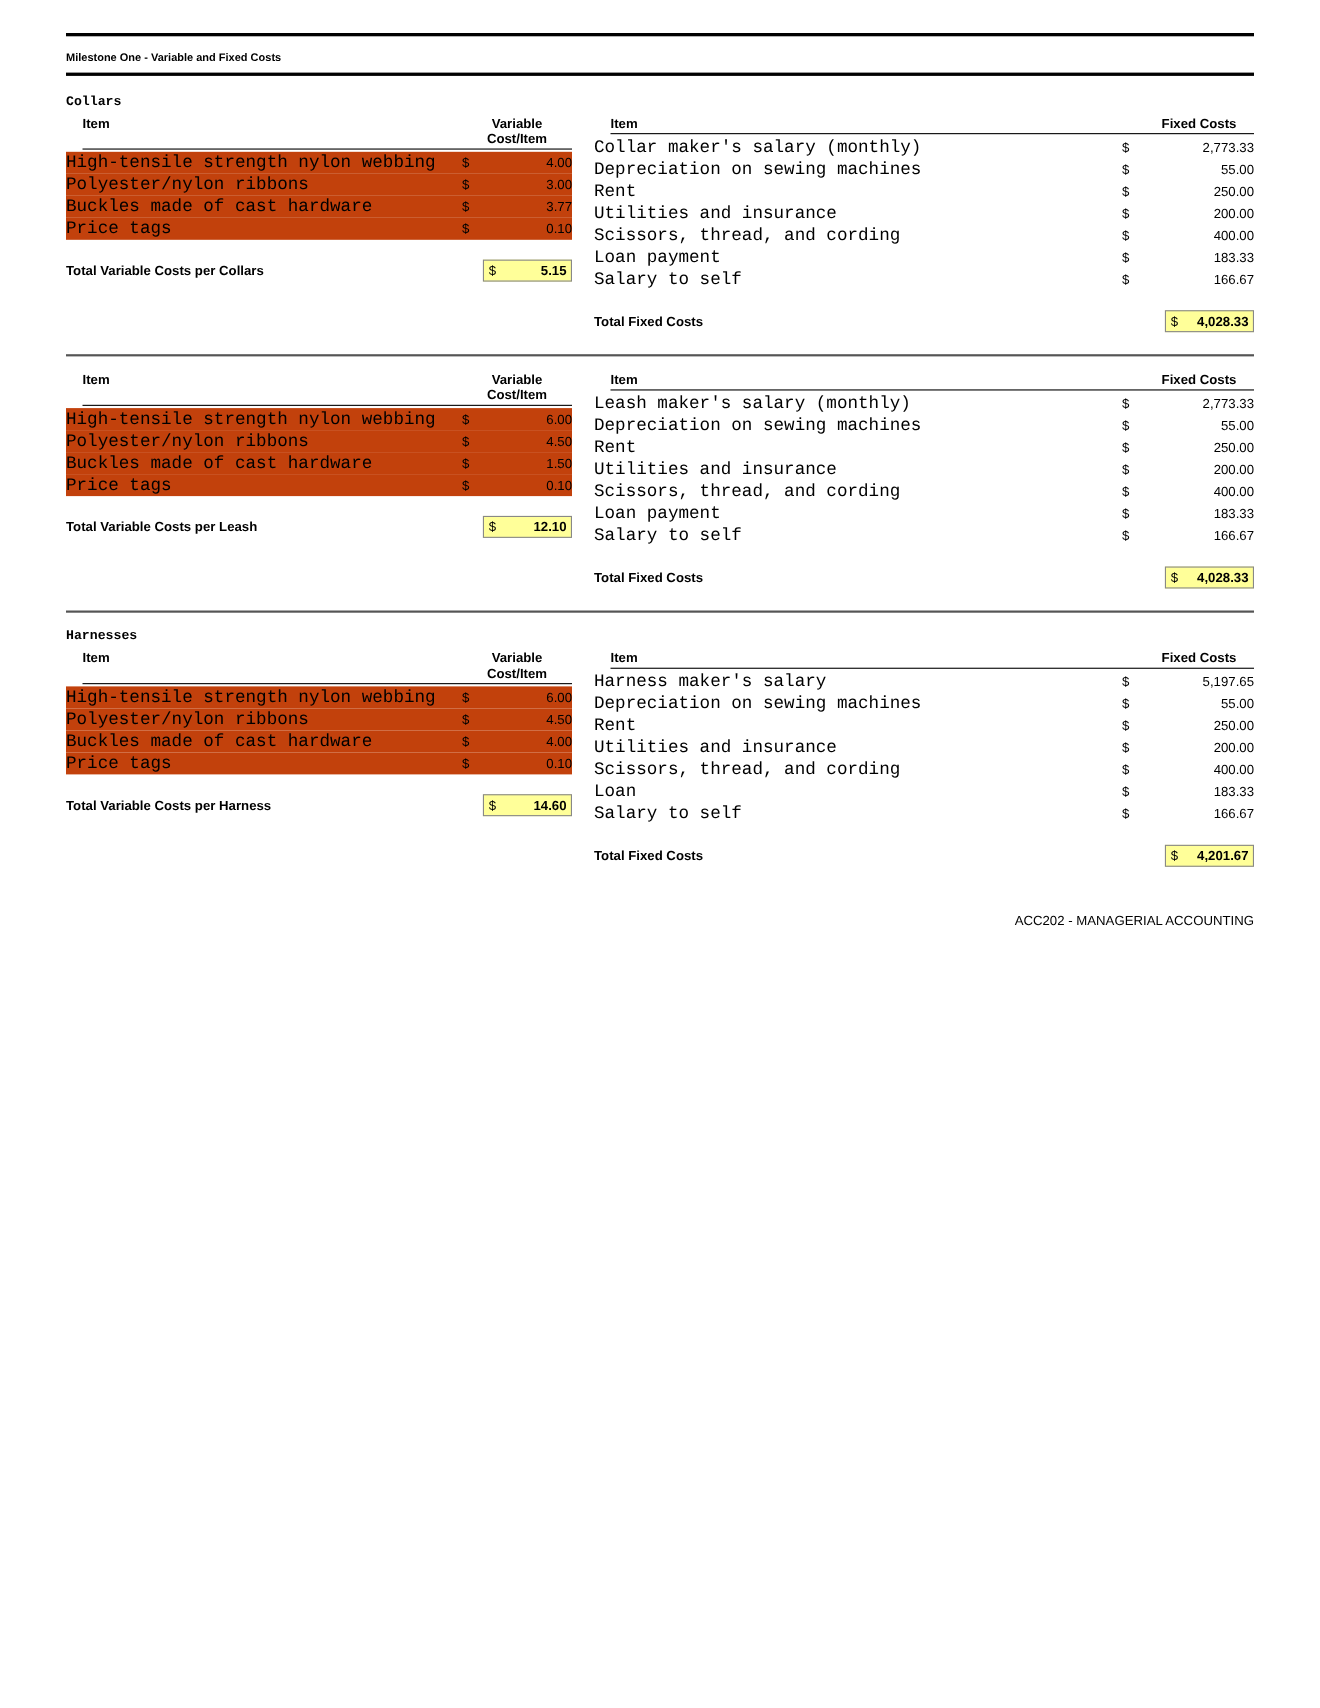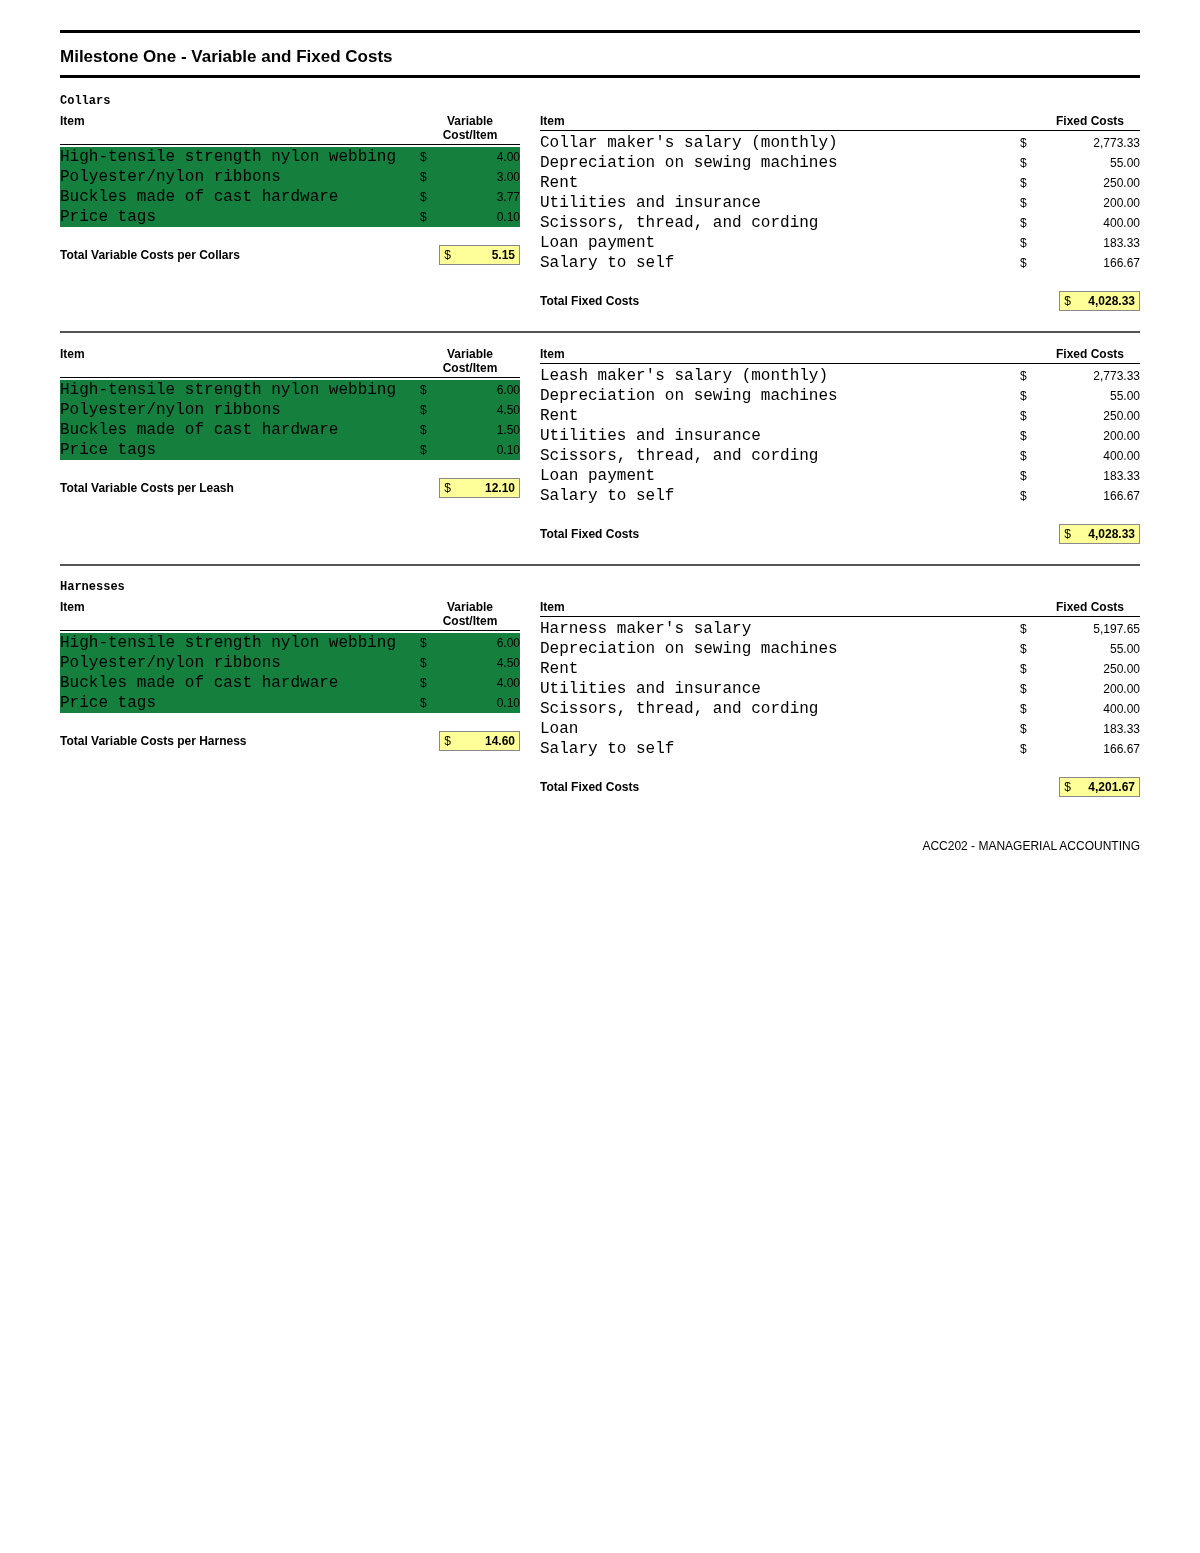--- a/index.html
+++ b/index.html
@@ -7,21 +7,21 @@
       background: #fff;
       font-family: Arial, sans-serif;
       font-size: 12px;
       color: #000;
       width: 1200px;
       min-height: 1553px;
       padding: 30px 60px 60px 60px;
     }
     .page-title {
       font-weight: bold;
-      font-size: 17px;
+      font-size: 10px;
       margin-bottom: 8px;
     }
     .thick-border-top {
       border-top: 3px solid #000;
       margin-bottom: 14px;
     }
     .thick-border-bottom {
       border-bottom: 3px solid #000;
     }
     .section {
@@ -42,40 +42,41 @@
       padding-right: 20px;
     }
     .col-right {
       flex: 1;
     }
     .col-header {
       display: flex;
       border-bottom: 1px solid #000;
       padding-bottom: 2px;
       margin-bottom: 2px;
+      margin-left: 15px;
     }
     .col-header .h-item {
       font-weight: bold;
       font-size: 12px;
     }
     .col-header .h-label { flex: 1; }
     .col-header .h-cost { width: 100px; text-align: center; font-weight: bold; }
 
     .data-row {
       display: flex;
       align-items: center;
       padding: 1px 0;
     }
     .data-row .d-label { flex: 1; font-size: 16px; font-family: Liberation Mono, monospace; }
     .data-row .d-sign { width: 20px; text-align: left; font-size: 12px; }
     .data-row .d-val { width: 80px; text-align: right; font-size: 12px; }
     .data-row .d-cost { width: 100px; text-align: right; font-size: 12px; }
 
     .highlighted {
-      background-color: #15803d;
+      background-color: #c2410c;
     }
 
     .total-row {
       display: flex;
       align-items: center;
       margin-top: 16px;
       padding: 2px 0;
     }
     .total-row .t-label { flex: 1; font-weight: bold; font-size: 12px; }
     .total-row .t-box {

